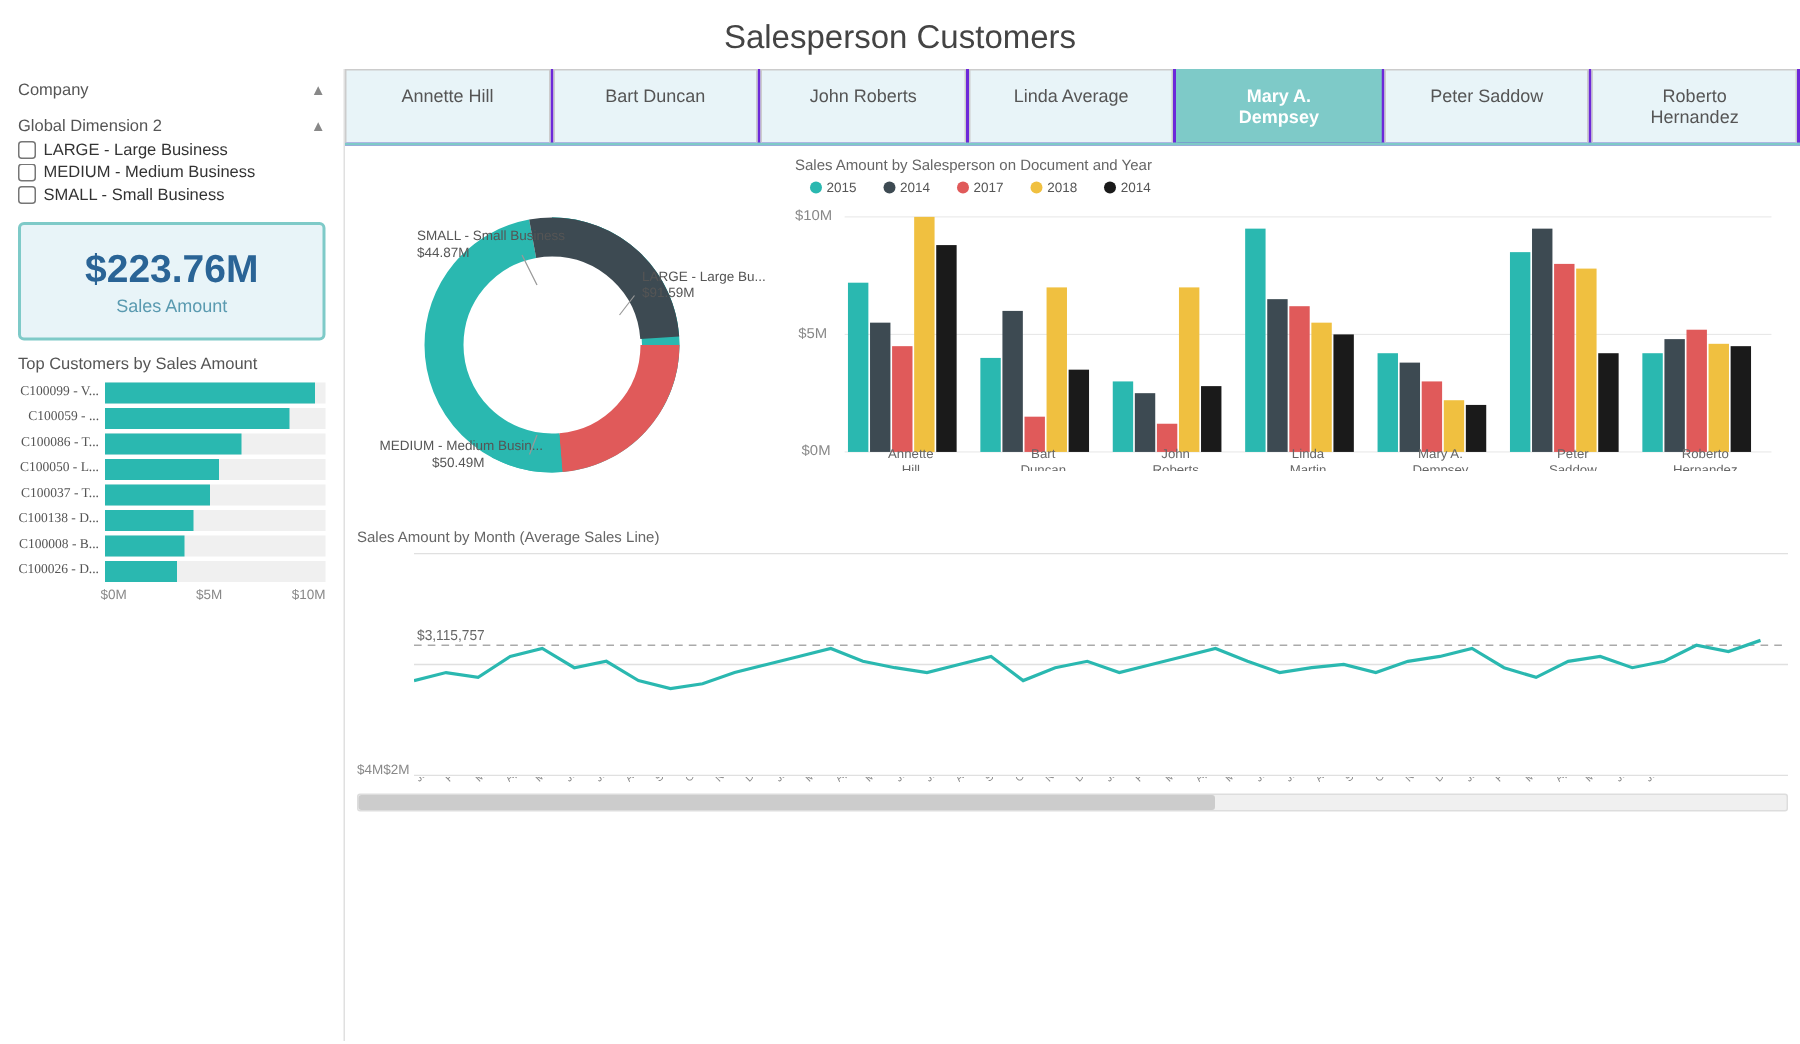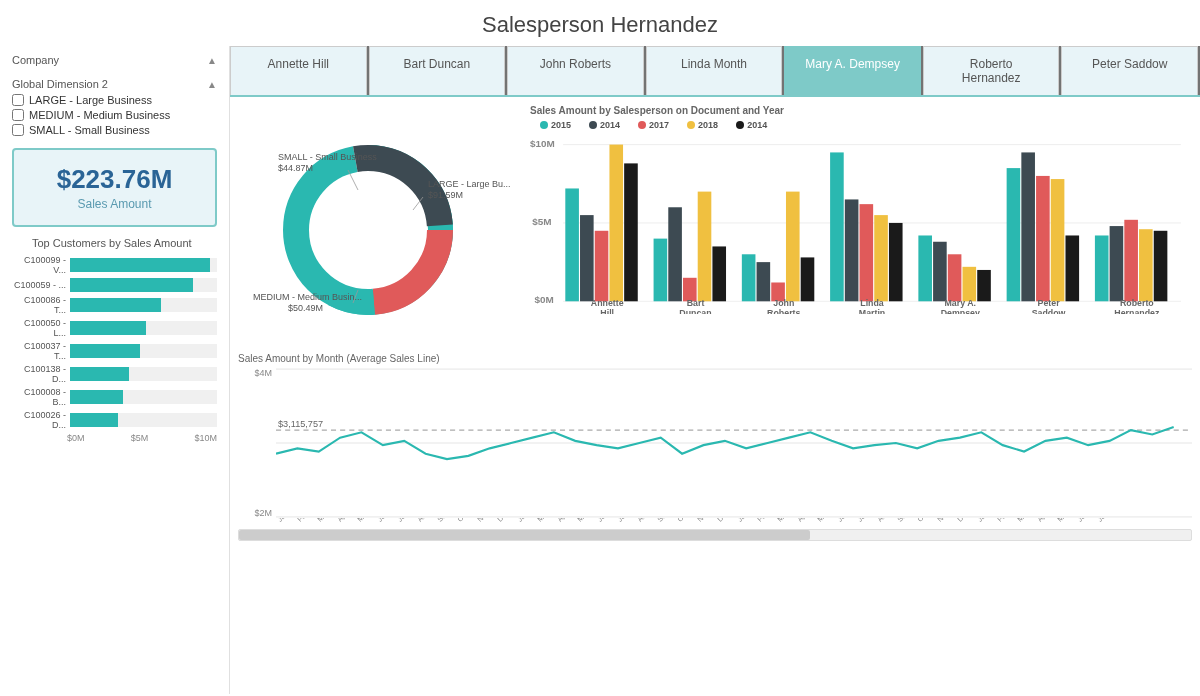--- a/index.html
+++ b/index.html
@@ -14,64 +14,64 @@
     .filter-section { margin-bottom: 12px; }
     .filter-label { font-size: 11px; color: #555; margin-bottom: 4px; display: flex; justify-content: space-between; align-items: center; }
     .filter-label .arrow { color: #888; font-size: 10px; }
     .filter-item { display: flex; align-items: center; gap: 5px; margin-bottom: 3px; font-size: 11px; }
     .filter-item input[type="checkbox"] { width: 12px; height: 12px; }
 
     .sales-card { background: #e8f4f8; border: 2px solid #7ecac8; border-radius: 4px; padding: 14px 12px; margin: 10px 0; text-align: center; }
     .sales-card .amount { font-size: 26px; font-weight: 600; color: #2a6496; }
     .sales-card .label { font-size: 12px; color: #5a9ab0; margin-top: 2px; }
 
-    .top-customers-title { font-size: 11px; color: #555; margin-bottom: 6px; margin-left: 20px; }
+    .top-customers-title { font-size: 11px; color: #555; margin-bottom: 6px; }
     .bar-chart-container { position: relative; }
     .bar-chart-axis { display: flex; justify-content: space-between; font-size: 9px; color: #888; margin-top: 2px; padding: 0 0 0 55px; }
-    .bar-row { display: flex; align-items: center; margin-bottom: 3px; }
+    .bar-row { display: flex; align-items: flex-start; margin-bottom: 3px; font-family: Liberation Serif, serif; }
     .bar-label { width: 58px; font-size: 9px; color: #555; text-align: right; padding-right: 4px; flex-shrink: 0; }
     .bar-track { flex: 1; background: #f0f0f0; height: 14px; position: relative; }
     .bar-fill { height: 100%; background: #2ab8b0; }
 
     
     .main { flex: 1; overflow: hidden; display: flex; flex-direction: column; }
 
     
-    .tabs { display: flex; border-bottom: 2px solid #7ecac8; background: #737373; }
+    .tabs { display: flex; border-bottom: 2px solid #7ecac8; background: #6d28d9; }
     .tab { padding: 10px 18px; font-size: 12px; cursor: pointer; color: #555; border: 1px solid #ccc; border-bottom: none; margin-right: 2px; background: #e8f4f8; text-align: center; flex: 1; }
-    .tab.active { background: #7ecac8; color: #fff; font-weight: 400; border-color: #7ecac8; }
+    .tab.active { background: #7ecac8; color: #fff; font-weight: 700; border-color: #7ecac8; }
 
     
     .charts-area { flex: 1; display: flex; flex-direction: column; overflow: hidden; padding: 8px; gap: 8px; }
     .top-charts { display: flex; gap: 12px; height: 240px; }
 
     
     .donut-section { width: 280px; position: relative; flex-shrink: 0; }
     .donut-section svg { width: 100%; height: 100%; }
 
     
-    .bar-section { flex: 1; font-weight: bold; }
+    .bar-section { flex: 1; }
     .chart-title { font-size: 10px; color: #666; margin-bottom: 4px; }
     .legend { display: flex; gap: 8px; margin-bottom: 4px; flex-wrap: wrap; }
     .legend-item { display: flex; align-items: center; gap: 3px; font-size: 9px; color: #555; padding-left: 10px; }
     .legend-dot { width: 8px; height: 8px; border-radius: 50%; }
 
     .grouped-bar-chart { position: relative; height: 180px; }
     .grouped-bar-chart svg { width: 100%; height: 100%; }
 
     
     .line-section { flex-shrink: 0; height: 200px; }
 
     .scrollbar-area { height: 12px; background: #f0f0f0; border: 1px solid #ddd; margin-top: 4px; border-radius: 2px; }
     .scrollbar-thumb { height: 100%; width: 60%; background: #ccc; border-radius: 2px; }
   </style>
 </head>
 <body>
 
-<div class="page-title">Salesperson Hernandez</div>
+<div class="page-title">Salesperson Customers</div>
 
 <div class="layout">
 
   <div class="sidebar">
     <div class="filter-section">
       <div class="filter-label">
         <span>Company</span>
         <span class="arrow">▲</span>
       </div>
     </div>
@@ -161,24 +161,24 @@
       </div>
     </div>
   </div>
 
   <div class="main">
 
     <div class="tabs" id="tabs-container">
         <div class="tab">Annette Hill</div>
         <div class="tab">Bart Duncan</div>
         <div class="tab">John Roberts</div>
-        <div class="tab">Linda Month</div>
+        <div class="tab">Linda Average</div>
         <div class="tab active">Mary A. Dempsey</div>
+        <div class="tab">Peter Saddow</div>
         <div class="tab">Roberto Hernandez</div>
-        <div class="tab">Peter Saddow</div>
       </div>
 
     <div class="charts-area">
       <div class="top-charts">
 
         <div class="donut-section">
           <svg viewBox="0 0 280 220" xmlns="http://www.w3.org/2000/svg">
 
             <g transform="translate(130,115)">
 
@@ -290,21 +290,21 @@
                 <text x="550" y="162" text-anchor="middle" font-size="8" fill="#666">Roberto</text>
                 <text x="550" y="172" text-anchor="middle" font-size="8" fill="#666">Hernandez</text>
               </svg>
           </div>
         </div>
       </div>
 
       <div class="line-section">
         <div class="chart-title">Sales Amount by Month (Average Sales Line)</div>
         <div style="display:flex; height:150px;">
-          <div style="width:38px; display:flex; flex-direction:column; justify-content:space-between; align-items:flex-end; padding-right:4px; font-size:9px; color:#888;">
+          <div style="width:38px; display:flex; justify-content:space-between; align-items:flex-end; padding-right:4px; font-size:9px; color:#888;">
             <span>$4M</span>
             <span>$2M</span>
           </div>
           <div style="flex:1; position:relative;">
             <svg id="line-svg" width="100%" height="100%" xmlns="http://www.w3.org/2000/svg" viewBox="0 0 900 140" preserveAspectRatio="none">
 
               <line x1="0" y1="1" x2="900" y2="1" stroke="#e0e0e0" stroke-width="0.8"></line>
               <line x1="0" y1="70" x2="900" y2="70" stroke="#e0e0e0" stroke-width="0.8"></line>
               <line x1="0" y1="139" x2="900" y2="139" stroke="#e0e0e0" stroke-width="0.8"></line>
 

